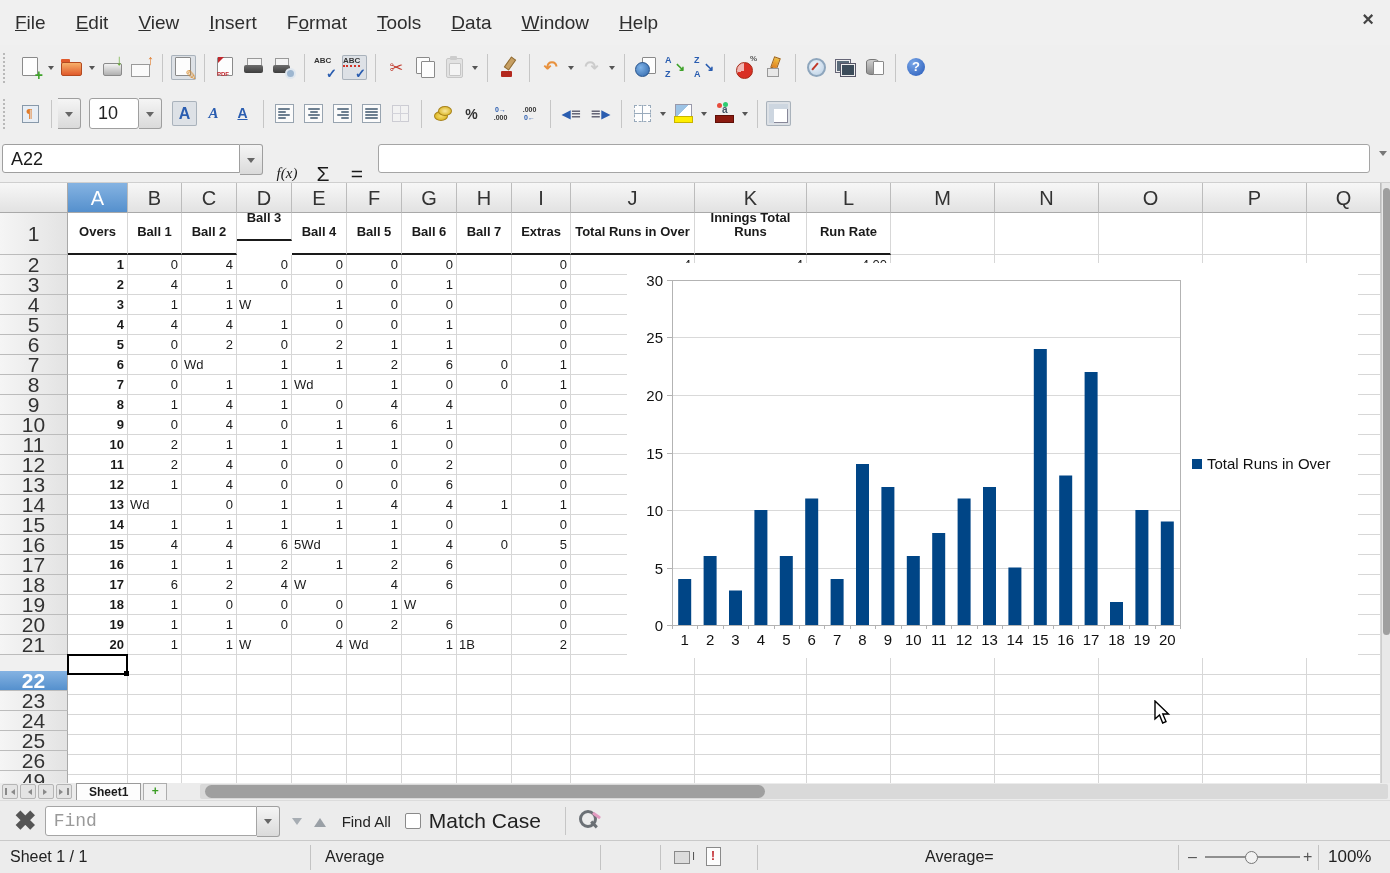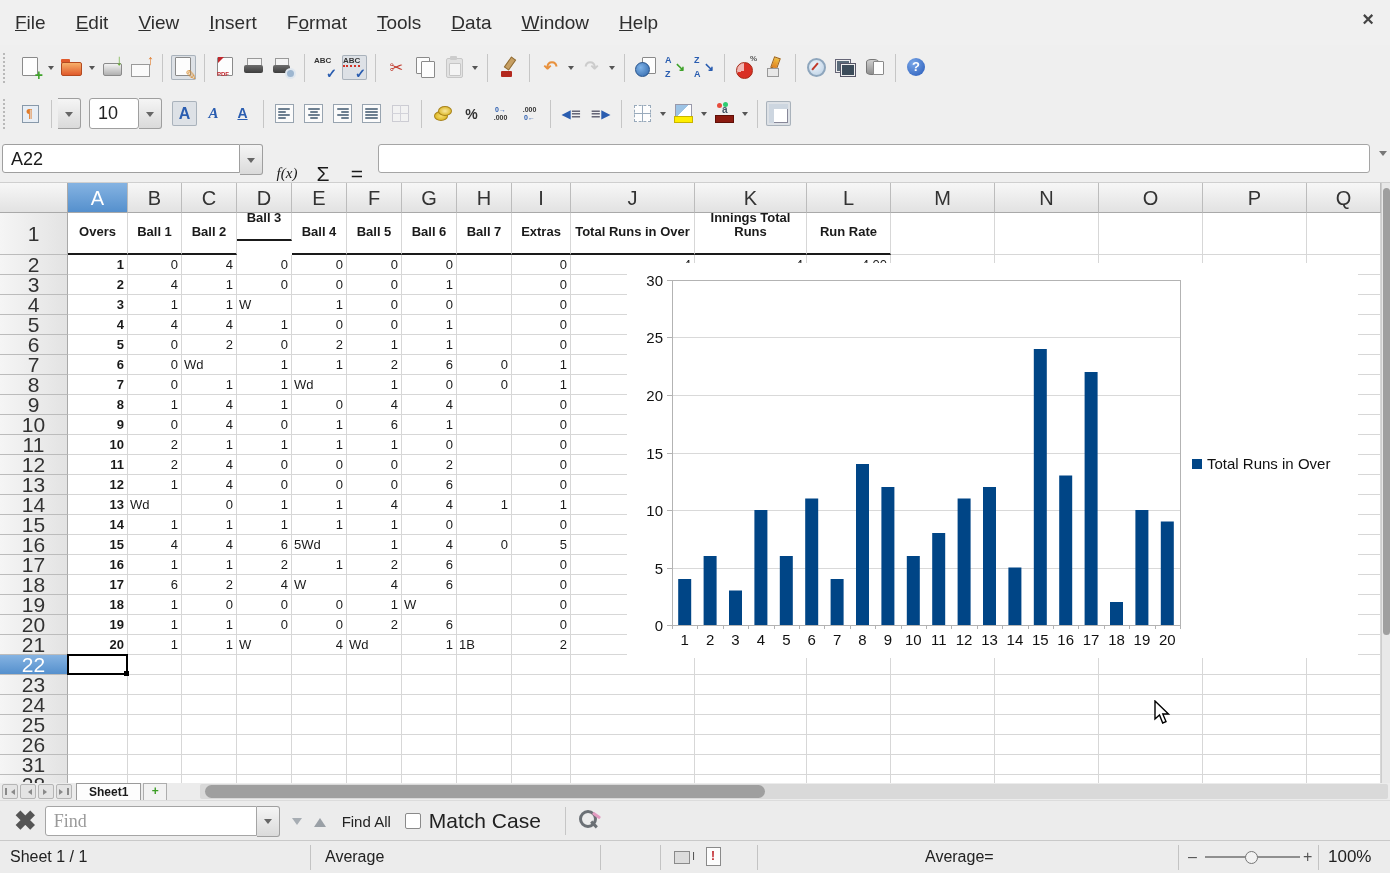--- a/index.html
+++ b/index.html
@@ -44,21 +44,21 @@
   #fb-expand{position:absolute;right:3px;top:14px;width:0;height:0;border:4px solid transparent;border-top:5px solid #777;}
   
   #corner{position:absolute;left:0;top:183px;width:68px;height:30px;background:linear-gradient(#f7f7f7,#e2e2e2);border-right:1px solid #a9a9a9;border-bottom:1px solid #a9a9a9;box-sizing:border-box;}
   #colheads{position:absolute;left:68px;top:183px;width:1313px;height:30px;display:flex;overflow:hidden;}
   .colh{height:30px;box-sizing:border-box;background:linear-gradient(#f7f7f7,#e2e2e2);border-right:1px solid #bcbcbc;border-bottom:1px solid #a9a9a9;
         font-size:20px;line-height:30px;text-align:center;color:#333;flex:none;}
   .colh.sel{background:linear-gradient(#85b3e2,#5590cd);color:#fff;}
   #rowheads{position:absolute;left:0;top:213px;width:68px;height:570px;overflow:hidden;}
   .rowh{width:68px;box-sizing:border-box;background:linear-gradient(90deg,#f5f5f5,#e3e3e3);border-right:1px solid #a9a9a9;border-bottom:1px solid #bcbcbc;
         font-size:21px;color:#333;display:flex;align-items:center;justify-content:center;overflow:hidden;}
-  .rowh.sel{background:linear-gradient(#85b3e2,#5590cd);color:#fff;font-weight:normal;}
+  .rowh.sel{background:linear-gradient(#85b3e2,#5590cd);color:#fff;font-weight:bold;margin-top:16px;}
   #cells{position:absolute;left:68px;top:213px;width:1313px;height:570px;overflow:hidden;background:#fff;}
   .grow{display:flex;}
   .cell{box-sizing:border-box;border-right:1px solid #d7d7d7;border-bottom:1px solid #d7d7d7;font-size:13px;line-height:19px;white-space:nowrap;overflow:visible;flex:none;}
   .cell.num{text-align:right;padding-right:3px;}
   .cell.txt{text-align:left;padding-left:2px;}
   .cell.b{font-weight:bold;}
   .cell.hrow{display:flex;align-items:flex-end;justify-content:center;text-align:center;font-weight:bold;font-size:13px;line-height:14px;padding-bottom:14px;white-space:normal;}
   .cell.hb{border-bottom:2px solid #1a1a1a;}
   #selbox{position:absolute;left:67px;top:654px;width:61px;height:21px;border:2px solid #000;box-sizing:border-box;z-index:6;}
   #selbox i{position:absolute;right:-3px;bottom:-3px;width:5px;height:5px;background:#000;}
@@ -77,21 +77,21 @@
   .tri-r{width:0;height:0;border:3px solid transparent;border-left:4px solid #8a8a8a;}
   .bar-l{width:2px;height:7px;background:#8a8a8a;margin-right:1px;}
   .bar-r{width:2px;height:7px;background:#8a8a8a;margin-left:1px;}
   #sheettab{margin-left:4px;height:16px;background:#fdfdfd;border:1px solid #9a9a9a;border-bottom:none;padding:0 12px;font-size:12px;font-weight:bold;line-height:16px;flex:none;}
   #addsheet{margin-left:2px;height:16px;width:22px;background:#f2f2f2;border:1px solid #adadad;border-bottom:none;color:#3a9d23;font-weight:bold;font-size:12px;text-align:center;line-height:15px;flex:none;}
   #hscroll{position:absolute;left:200px;top:784px;width:1188px;height:15px;background:#d9d9d9;border-radius:2px;}
   #hthumb{position:absolute;left:5px;top:1px;width:560px;height:13px;background:#9f9f9f;border-radius:7px;}
   
   #findbar{position:absolute;left:0;top:800px;width:1390px;height:40px;background:#ececec;border-top:1px solid #dcdcdc;display:flex;align-items:center;}
   #find-close{font-size:27px;font-weight:bold;color:#555;margin:0 8px 0 14px;line-height:30px;}
-  #find-input{width:212px;height:30px;border:1px solid #a5a5a5;border-radius:3px 0 0 3px;font-size:18px;padding-left:8px;font-family:Liberation Serif, serif;box-sizing:border-box;}
+  #find-input{width:212px;height:30px;border:1px solid #a5a5a5;border-radius:3px 0 0 3px;font-size:18px;padding-left:8px;font-family:Liberation Mono, monospace;box-sizing:border-box;}
   #find-input::placeholder{color:#9a9a9a;}
   .chev{width:0;height:0;border:5px solid transparent;border-top:7px solid #a7adb3;margin:6px 12px 0 12px;}
   .uparr{width:0;height:0;border:6px solid transparent;border-bottom:9px solid #9aa0a6;margin:0 12px 4px 0;}
   #find-all{font-size:15px;color:#222;margin:0 14px 0 4px;}
   #mc-box{width:14px;height:14px;background:#fff;border:1px solid #8a8a8a;border-radius:2px;flex:none;}
   #match-case{font-size:21px;color:#222;margin:0 14px 0 8px;}
   .vsep{width:1px;height:28px;background:#c6c6c6;margin:0 10px;flex:none;}
   #fr-icon{position:relative;width:28px;height:26px;}
   #fr-icon .lens{position:absolute;left:3px;top:2px;width:12px;height:12px;border:3px solid #6b7075;border-radius:50%;}
   #fr-icon .handle{position:absolute;left:14px;top:15px;width:8px;height:3px;background:#6b7075;transform:rotate(45deg);}
@@ -435,21 +435,21 @@
       <div class="rowh" style="height: 20px;">17</div>
       <div class="rowh" style="height: 20px;">18</div>
       <div class="rowh" style="height: 20px;">19</div>
       <div class="rowh" style="height: 20px;">20</div>
       <div class="rowh" style="height: 20px;">21</div>
       <div class="rowh sel" style="height: 20px;">22</div>
       <div class="rowh" style="height: 20px;">23</div>
       <div class="rowh" style="height: 20px;">24</div>
       <div class="rowh" style="height: 20px;">25</div>
       <div class="rowh" style="height: 20px;">26</div>
-      <div class="rowh" style="height: 20px;">31</div>
+      <div class="rowh" style="height: 20px;">49</div>
       <div class="rowh" style="height: 20px;">28</div>
     </div>
   <div id="cells">
       <div class="grow">
         <div class="cell hrow hb" style="width: 60px; height: 42px;">Overs</div>
         <div class="cell hrow hb" style="width: 54px; height: 42px;">Ball 1</div>
         <div class="cell hrow hb" style="width: 55px; height: 42px;">Ball 2</div>
         <div class="cell hrow hb" style="width: 55px; height: 28px;">Ball 3</div>
         <div class="cell hrow hb" style="width: 55px; height: 42px;">Ball 4</div>
         <div class="cell hrow hb" style="width: 55px; height: 42px;">Ball 5</div>

